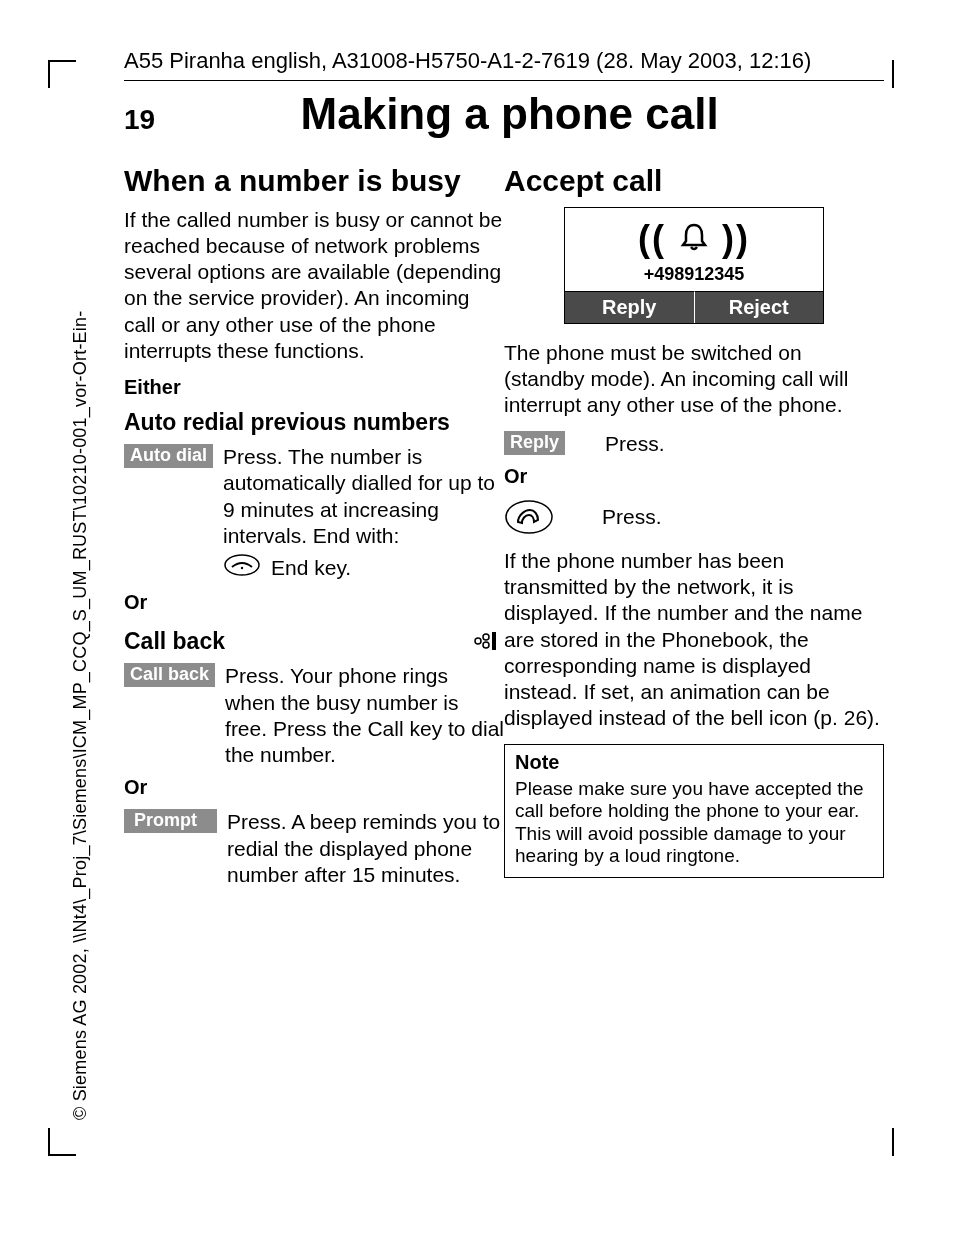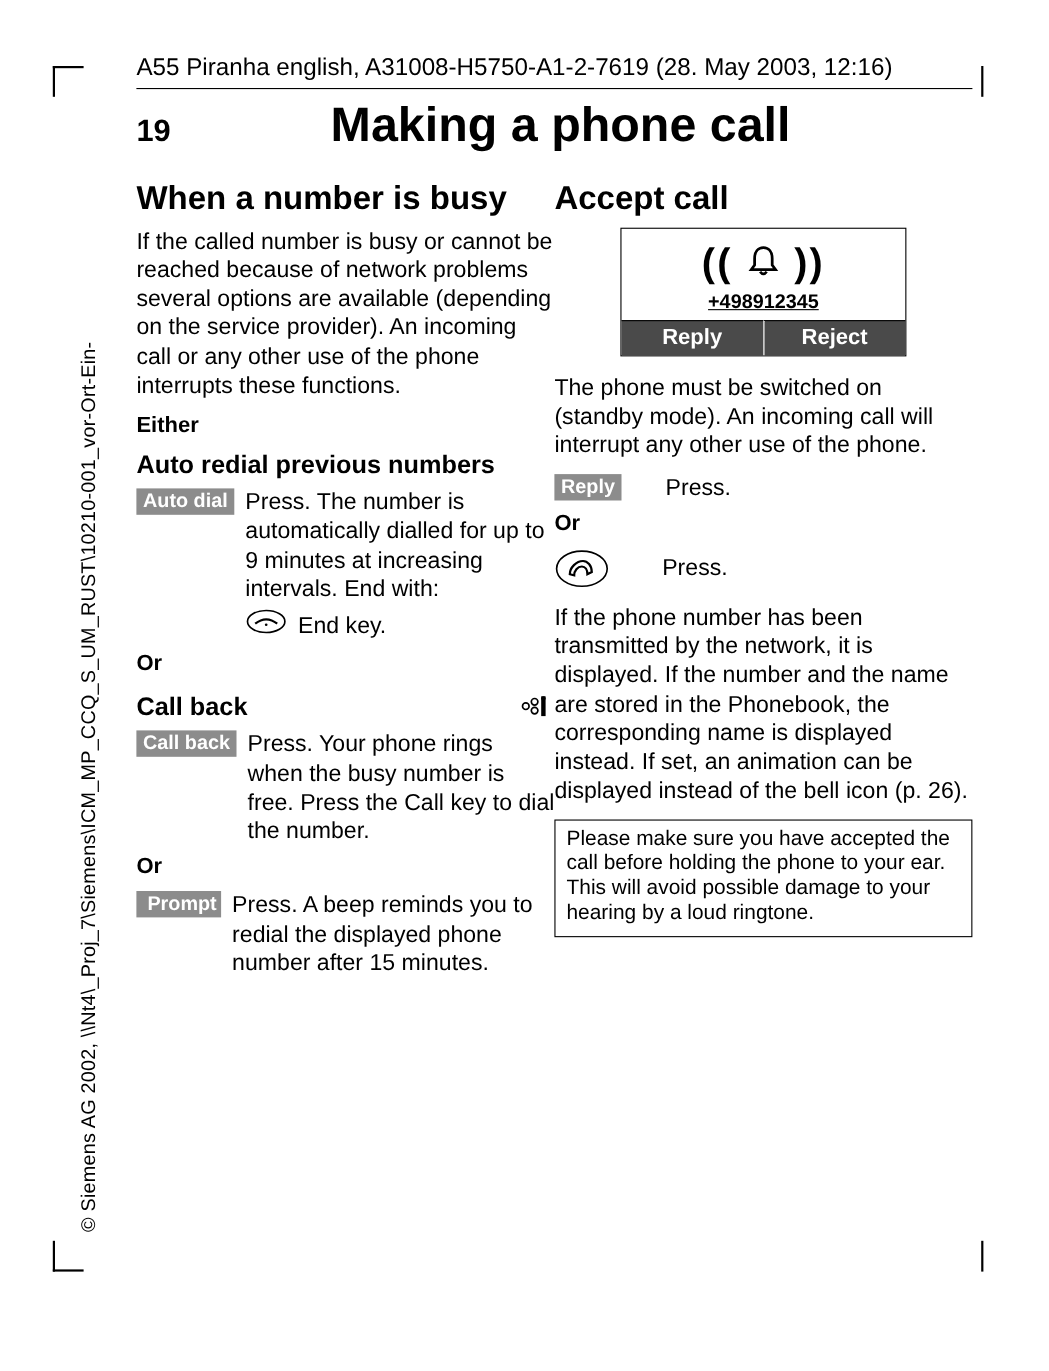--- a/index.html
+++ b/index.html
@@ -27,21 +27,21 @@
   .note-box { border: 1.5px solid #000; padding: 6px 10px 10px 10px; margin-top: 10px; }
   .note-title { font-weight: bold; font-size: 20px; margin-bottom: 4px; }
   .note-text { font-size: 19px; line-height: 1.18; }
   .sidetext { position: absolute; left: 70px; top: 1120px; transform: rotate(-90deg); transform-origin: left top; font-size: 18px; white-space: nowrap; letter-spacing: 0.2px; }
 
   
   .phone-disp { width: 260px; margin: 8px auto 16px auto; border: 1.5px solid #000; }
   .disp-top { text-align: center; padding: 10px 4px 6px 4px; }
   .bell-row { font-size: 36px; font-weight: bold; letter-spacing: 2px; }
   .bell-icon { display: inline-block; vertical-align: middle; }
-  .disp-num { font-weight: bold; font-size: 18px; margin-top: 2px; text-decoration: underline; }
+  .disp-num { font-weight: bold; font-size: 18px; margin-top: 2px; }
   .disp-btns { display: flex; }
   .disp-btn { flex: 1; background: #4a4a4a; color: #fff; text-align: center; font-weight: bold; font-size: 20px; padding: 4px 0; border-top: 1.5px solid #000; }
   .disp-btn + .disp-btn { border-left: 1.5px solid #fff; }
 
   
   .net-icon { font-size: 20px; margin-right: 6px; }
   .key-icon { display:inline-block; width:40px; }
 </style>
 </head>
 <body>
@@ -103,21 +103,21 @@
         </span>
       </div>
       <div class="softkey-row">
         <span class="softkey">Call back</span>
         <div class="sk-text">Press. Your phone rings when the busy number is free. Press the Call key to dial the number.</div>
       </div>
 
       <div class="h3b">Or</div>
 
       <div class="softkey-row">
-        <span class="softkey" style="padding-left:10px;padding-right:4px;">Prompt</span>
+        <span class="softkey" style="padding-left:10px;padding-right:20px;">Prompt</span>
         <div class="sk-text">Press. A beep reminds you to redial the displayed phone number after 15 minutes.</div>
       </div>
     </div>
 
     <div class="col">
       <div class="h1">Accept call</div>
 
       <div class="phone-disp">
         <div class="disp-top">
           <div class="bell-row">
@@ -153,18 +153,19 @@
               <ellipse cx="25" cy="19" rx="23" ry="16" fill="none" stroke="#000" stroke-width="1.5"></ellipse>
               <path d="M14 24 C14 18 20 12 26 12 C30 12 34 16 34 22 L30 24 C30 20 28 17 25 17 C21 17 18 21 18 25 Z" fill="none" stroke="#000" stroke-width="2"></path>
             </svg>
         </span>
         <div class="sk-text" style="padding-left:34px;padding-top:6px;">Press.</div>
       </div>
 
       <div class="body">If the phone number has been transmitted by the network, it is displayed. If the number and the name are stored in the Phonebook, the corresponding name is displayed instead. If set, an animation can be displayed instead of the bell icon (p. 26).</div>
 
       <div class="note-box">
+        <div class="note-title">Note</div>
         <div class="note-text">Please make sure you have accepted the call before holding the phone to your ear. This will avoid possible damage to your hearing by a loud ringtone.</div>
       </div>
     </div>
 
   </div>
 </div>
 
 </body></html>

